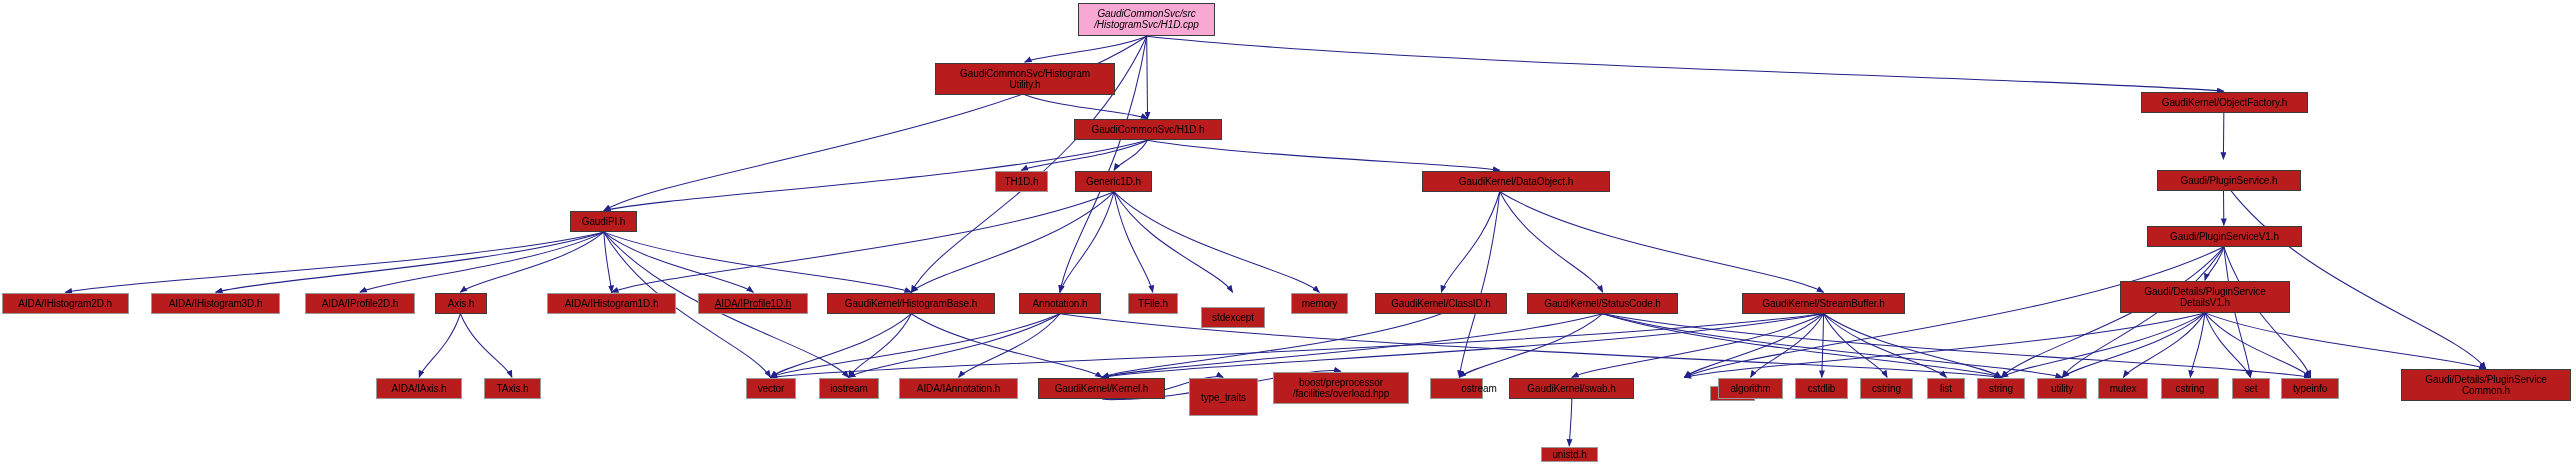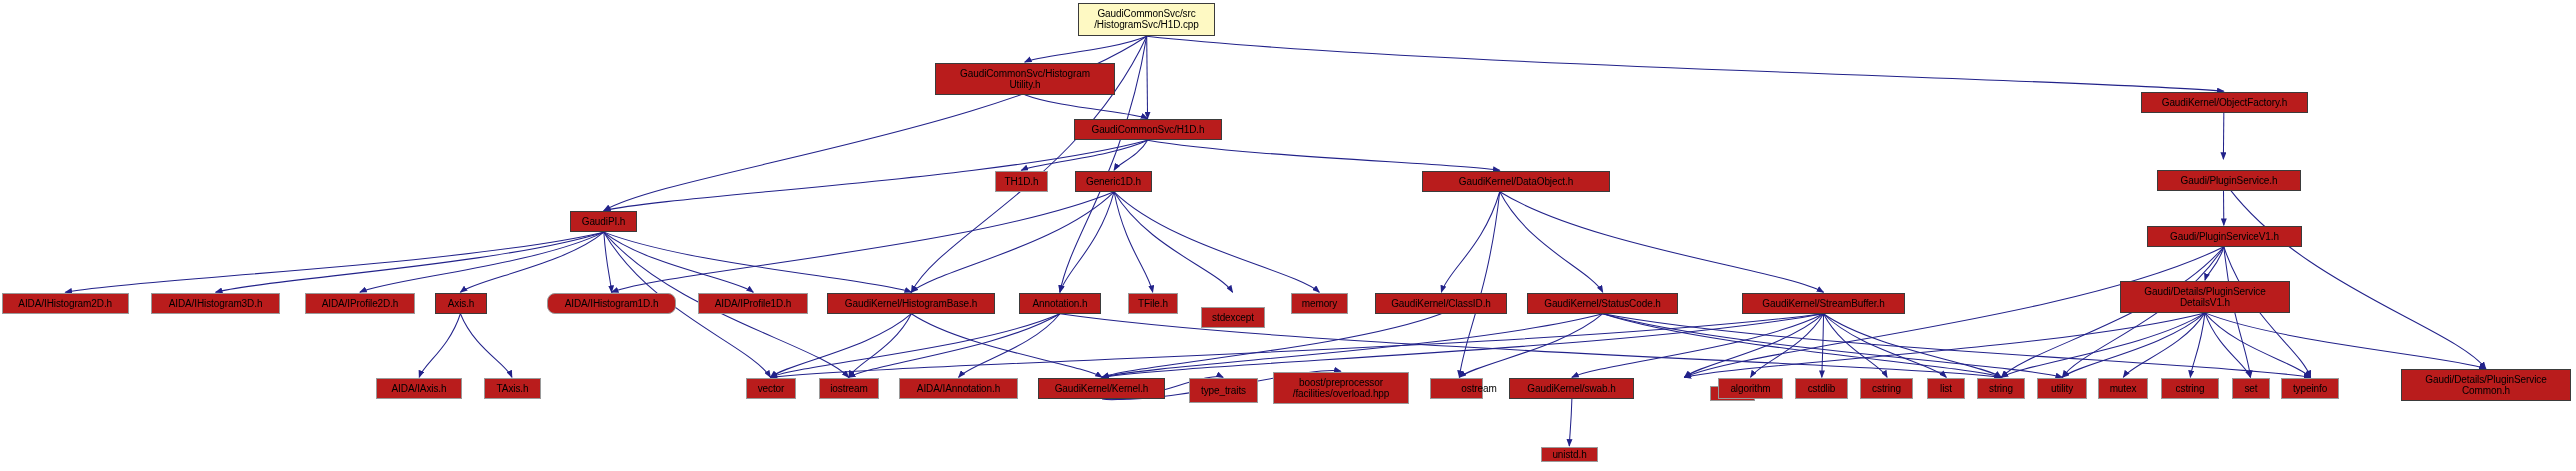--- a/index.html
+++ b/index.html
@@ -16,21 +16,21 @@
     line-height:11px;
     display:flex;
     align-items:center;
     justify-content:center;
     text-align:center;
     padding:0.9px 2.6px;
     white-space:pre-line;
     letter-spacing:-0.1px;
   }
   .node.strong{ border:1.4px solid #3b3b3b; }
-  .node.root{ background:#fef9c3; border:1.4px solid #3b3b3b; }
+  .node.root{ background:#f9a8d4; border:1.4px solid #3b3b3b;font-style:italic; }
 </style>
 </head>
 <body>
 
 <div id="canvas">
   <svg id="edges" xmlns="http://www.w3.org/2000/svg" viewBox="0 0 2999 549" width="2576" height="472">
     <defs>
       <marker id="arrow" markerWidth="9" markerHeight="7" refX="8" refY="3.5" orient="auto" markerUnits="userSpaceOnUse">
         <polygon points="0,0 9,3.5 0,7" fill="#22228a"></polygon>
       </marker>
@@ -124,39 +124,39 @@
       <div class="node strong" style="left: 1075px; top: 171px; width: 77px; height: 20.6px;">Generic1D.h</div>
       <div class="node strong" style="left: 1422px; top: 171px; width: 188px; height: 20.6px;">GaudiKernel/DataObject.h</div>
       <div class="node strong" style="left: 570px; top: 211px; width: 67px; height: 20.6px;">GaudiPI.h</div>
       <div class="node strong" style="left: 2147px; top: 226px; width: 155px; height: 20.6px;">Gaudi/PluginServiceV1.h</div>
       <div class="node strong" style="left: 2120px; top: 281px; width: 170px; height: 32px;">Gaudi/Details/PluginService
 DetailsV1.h</div>
       <div class="node " style="left: 1.7px; top: 293px; width: 127px; height: 20.6px;">AIDA/IHistogram2D.h</div>
       <div class="node " style="left: 151px; top: 293px; width: 129px; height: 20.6px;">AIDA/IHistogram3D.h</div>
       <div class="node " style="left: 305px; top: 293px; width: 110px; height: 20.6px;">AIDA/IProfile2D.h</div>
       <div class="node strong" style="left: 435px; top: 293px; width: 52px; height: 20.6px;">Axis.h</div>
-      <div class="node " style="left: 547px; top: 293px; width: 129px; height: 20.6px; border-radius: 8px;">AIDA/IHistogram1D.h</div>
-      <div class="node " style="left: 698px; top: 293px; width: 110px; height: 20.6px;">AIDA/IProfile1D.h</div>
+      <div class="node " style="left: 547px; top: 293px; width: 129px; height: 20.6px;">AIDA/IHistogram1D.h</div>
+      <div class="node " style="left: 698px; top: 293px; width: 110px; height: 20.6px; text-decoration: underline;">AIDA/IProfile1D.h</div>
       <div class="node strong" style="left: 827px; top: 293px; width: 168px; height: 20.6px;">GaudiKernel/HistogramBase.h</div>
       <div class="node strong" style="left: 1019px; top: 293px; width: 82px; height: 20.6px;">Annotation.h</div>
       <div class="node " style="left: 1128px; top: 293px; width: 50px; height: 20.6px;">TFile.h</div>
       <div class="node " style="left: 1201px; top: 293px; width: 64px; height: 20.6px; margin-top: 14px;">stdexcept</div>
       <div class="node " style="left: 1291px; top: 293px; width: 57px; height: 20.6px;">memory</div>
       <div class="node strong" style="left: 1375px; top: 293px; width: 132px; height: 20.6px;">GaudiKernel/ClassID.h</div>
       <div class="node strong" style="left: 1527px; top: 293px; width: 151px; height: 20.6px;">GaudiKernel/StatusCode.h</div>
       <div class="node strong" style="left: 1742px; top: 293px; width: 163px; height: 20.6px;">GaudiKernel/StreamBuffer.h</div>
       <div class="node strong" style="left: 2401px; top: 369px; width: 170px; height: 32px;">Gaudi/Details/PluginService
 Common.h</div>
       <div class="node " style="left: 376px; top: 378px; width: 86px; height: 20.6px;">AIDA/IAxis.h</div>
       <div class="node " style="left: 484px; top: 378px; width: 57px; height: 20.6px;">TAxis.h</div>
       <div class="node " style="left: 746px; top: 378px; width: 50px; height: 20.6px;">vector</div>
       <div class="node " style="left: 819px; top: 378px; width: 60px; height: 20.6px;">iostream</div>
       <div class="node " style="left: 899px; top: 378px; width: 119px; height: 20.6px;">AIDA/IAnnotation.h</div>
       <div class="node strong" style="left: 1038px; top: 378px; width: 127px; height: 20.6px;">GaudiKernel/Kernel.h</div>
-      <div class="node " style="left: 1189px; top: 378px; width: 69px; height: 25px;">type_traits</div>
+      <div class="node " style="left: 1189px; top: 378px; width: 69px; height: 38px;">type_traits</div>
       <div class="node " style="left: 1273px; top: 372px; width: 136px; height: 32px;">boost/preprocessor
 /facilities/overload.hpp</div>
       <div class="node " style="left: 1430px; top: 378px; width: 41px; height: 20.6px; padding-left: 48px;">ostream</div>
       <div class="node strong" style="left: 1509px; top: 378px; width: 125px; height: 20.6px;">GaudiKernel/swab.h</div>
       <div class="node " style="left: 1662px; top: 386px; width: 45px; height: 15px; margin-left: 48px;">map</div>
       <div class="node " style="left: 1718px; top: 378px; width: 65px; height: 20.6px;">algorithm</div>
       <div class="node " style="left: 1795px; top: 378px; width: 53px; height: 20.6px;">cstdlib</div>
       <div class="node " style="left: 1860px; top: 378px; width: 53px; height: 20.6px;">cstring</div>
       <div class="node " style="left: 1927px; top: 378px; width: 38px; height: 20.6px;">list</div>
       <div class="node " style="left: 1977px; top: 378px; width: 48px; height: 20.6px;">string</div>

